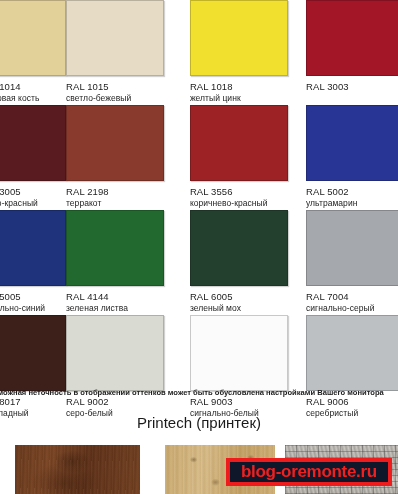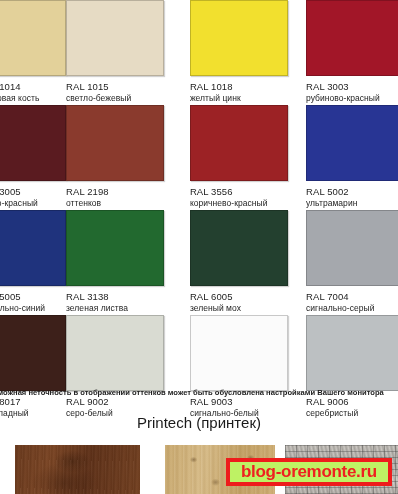--- a/index.html
+++ b/index.html
@@ -165,21 +165,21 @@
       linear-gradient(180deg, #b9b4ad 0%, #a9a49d 40%, #c2bdb6 70%, #aaa49c 100%);
   }
 
   
   .watermark {
     position: absolute;
     left: 226px;
     top: 458px;
     width: 166px;
     height: 28px;
-    background: #bef264;
+    background: #0f172a;
     border: 4px solid #ee1c1c;
     box-sizing: border-box;
     display: flex;
     align-items: center;
     justify-content: center;
   }
   .watermark-text {
     color: #ef2020;
     font-size: 17px;
     line-height: 18px;
@@ -207,34 +207,33 @@
         <div class="ral-name">светло-бежевый</div>
       </div>
       <div class="ral-cell c3">
         <div class="swatch" style="background-color: rgb(242, 224, 46);"></div>
         <div class="ral-code">RAL 1018</div>
         <div class="ral-name">желтый цинк</div>
       </div>
       <div class="ral-cell c4">
         <div class="swatch" style="background-color: rgb(162, 22, 40);"></div>
         <div class="ral-code">RAL 3003</div>
-        <div class="ral-name">рубиново-красный</div>
       </div>
     </div>
 
     <div class="ral-row">
       <div class="ral-cell c1">
         <div class="swatch" style="background-color: rgb(90, 27, 32);"></div>
         <div class="ral-code">RAL 3005</div>
         <div class="ral-name">винно-красный</div>
       </div>
       <div class="ral-cell c2">
         <div class="swatch" style="background-color: rgb(138, 58, 45);"></div>
         <div class="ral-code">RAL 2198</div>
-        <div class="ral-name">оттенков</div>
+        <div class="ral-name">терракот</div>
       </div>
       <div class="ral-cell c3">
         <div class="swatch" style="background-color: rgb(156, 34, 37);"></div>
         <div class="ral-code">RAL 3556</div>
         <div class="ral-name">коричнево-красный</div>
       </div>
       <div class="ral-cell c4">
         <div class="swatch" style="background-color: rgb(40, 53, 148);"></div>
         <div class="ral-code">RAL 5002</div>
         <div class="ral-name">ультрамарин</div>
@@ -242,21 +241,21 @@
     </div>
 
     <div class="ral-row">
       <div class="ral-cell c1">
         <div class="swatch" style="background-color: rgb(31, 51, 125);"></div>
         <div class="ral-code">RAL 5005</div>
         <div class="ral-name">сигнально-синий</div>
       </div>
       <div class="ral-cell c2">
         <div class="swatch" style="background-color: rgb(34, 105, 47);"></div>
-        <div class="ral-code">RAL 3138</div>
+        <div class="ral-code">RAL 4144</div>
         <div class="ral-name">зеленая листва</div>
       </div>
       <div class="ral-cell c3">
         <div class="swatch" style="background-color: rgb(35, 64, 47);"></div>
         <div class="ral-code">RAL 6005</div>
         <div class="ral-name">зеленый мох</div>
       </div>
       <div class="ral-cell c4">
         <div class="swatch" style="background-color: rgb(165, 168, 173);"></div>
         <div class="ral-code">RAL 7004</div>

